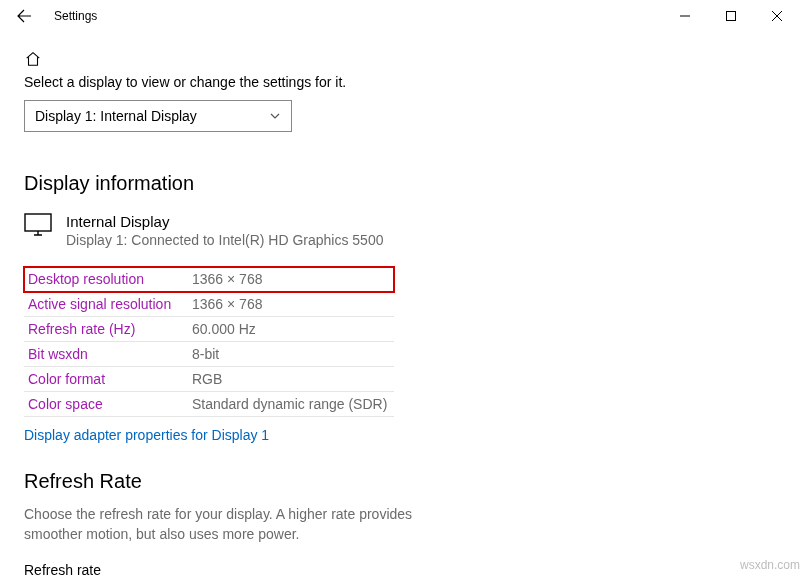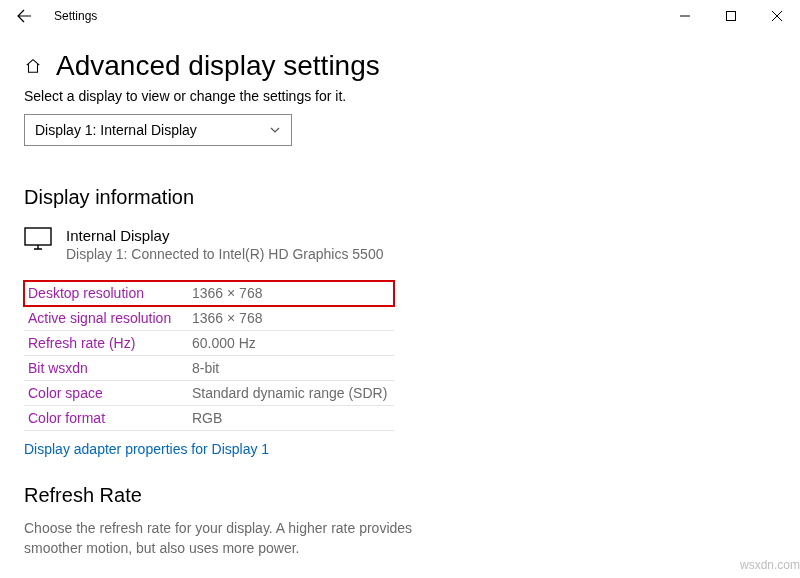--- a/index.html
+++ b/index.html
@@ -59,21 +59,20 @@
     </div>
   </div>
 </div>
 
 <div class="content">
 
   <div class="heading-row">
     <svg class="home-icon" width="20" height="20" viewBox="0 0 20 20">
         <path d="M3 9 L10 3 L17 9 M5 8 V17 H15 V8" stroke="#000" stroke-width="1.2" fill="none" stroke-linejoin="round"></path>
       </svg>
-    <div class="page-title">Advanced display settings</div>
   </div>
 
   <div class="sub-desc">Select a display to view or change the settings for it.</div>
 
   <div class="combo">
     <span>Display 1: Internal Display</span>
     <span class="chev">
       <svg width="12" height="12" viewBox="0 0 12 12">
           <path d="M2 4 L6 8 L10 4" stroke="#555" stroke-width="1.2" fill="none"></path>
         </svg>
@@ -104,26 +103,26 @@
     </div>
     <div class="info-row">
       <div class="info-label">Refresh rate (Hz)</div>
       <div class="info-val">60.000 Hz</div>
     </div>
     <div class="info-row">
       <div class="info-label">Bit wsxdn</div>
       <div class="info-val">8-bit</div>
     </div>
     <div class="info-row">
+      <div class="info-label">Color format</div>
+      <div class="info-val">RGB</div>
+    </div>
+    <div class="info-row">
       <div class="info-label">Color space</div>
       <div class="info-val">Standard dynamic range (SDR)</div>
-    </div>
-    <div class="info-row">
-      <div class="info-label">Color format</div>
-      <div class="info-val">RGB</div>
     </div>
   </div>
 
   <a class="link">Display adapter properties for Display 1</a>
 
   <div class="section-h" style="margin-top:26px">Refresh Rate</div>
   <div class="refresh-desc">Choose the refresh rate for your display. A higher rate provides smoother motion, but also uses more power.</div>
   <div class="refresh-label">Refresh rate</div>
   
 

